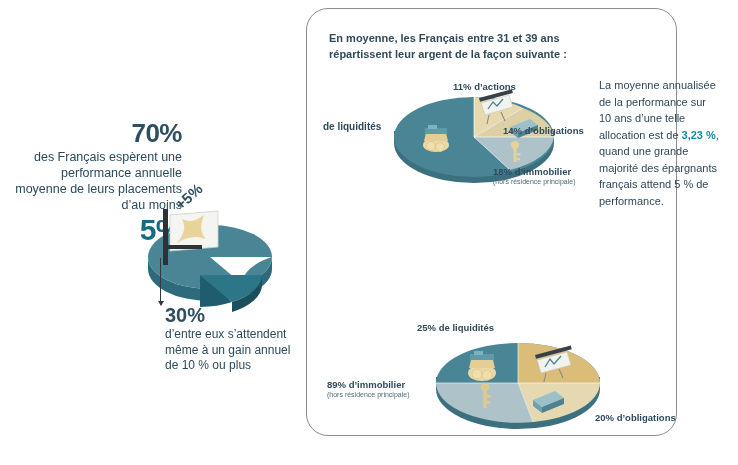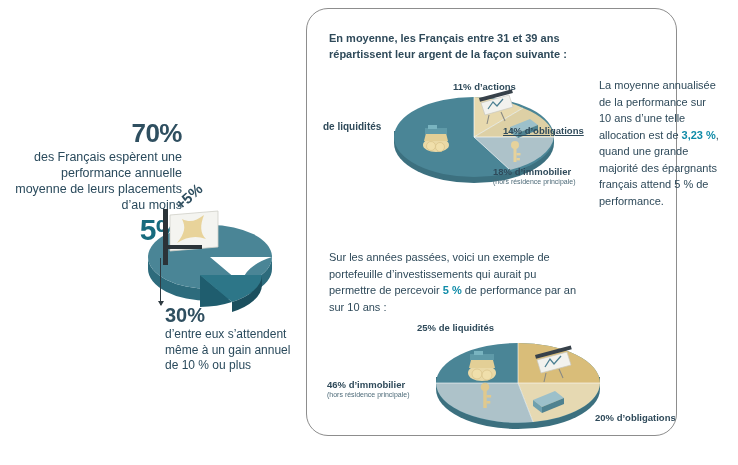--- a/index.html
+++ b/index.html
@@ -176,34 +176,31 @@
         <rect x="7.5" y="17" width="3.4" height="2.4" fill="#e6d29b"></rect>
       </g>
     </svg>
 
     <div class="bigpct" style="left:16px; top:112px; text-align:left;">
       <span class="cap">de liquidités</span>
     </div>
 
     <div class="plabel" style="left:146px; top:72px;">11% d’actions</div>
 
-    <div class="plabel" style="left:196px; top:116px;text-decoration:underline;">14% d’obligations</div>
+    <div class="plabel" style="left:196px; top:116px;">14% d’obligations</div>
 
     <div class="plabel" style="left:186px; top:157px;">
       <span>18% d’immobilier</span>
       <span class="sub">(hors résidence principale)</span>
     </div>
 
     <div class="right-para">
       <span>La moyenne annualisée de la performance sur 10 ans d’une telle allocation est de </span><span class="accent">3,23 %</span><span>, quand une grande majorité des épargnants français attend 5 % de performance.</span>
     </div>
 
-    <div class="mid-para">
-      <span>Sur les années passées, voici un exemple de portefeuille d’investissements qui aurait pu permettre de percevoir </span><span class="accent">5 %</span><span> de performance par an sur 10 ans :</span>
-    </div>
 
     <svg width="220" height="115" style="position:absolute;left:116px;top:318px;">
       <ellipse cx="95" cy="62" rx="82" ry="40" fill="#3c707f"></ellipse>
       <rect x="13" y="50" width="164" height="12" fill="#3c707f"></rect>
       <ellipse cx="95" cy="56" rx="82" ry="40" fill="#4a8596"></ellipse>
 
       <path d="M95,56 L95,16 A82,40 0 0 1 177,56 Z" fill="#d9bd79"></path>
 
       <path d="M95,56 L177,56 A82,40 0 0 1 110,95 Z" fill="#e6d9b2"></path>
 
@@ -237,21 +234,21 @@
       <g transform="translate(108,62)">
         <polygon points="2,11 24,2 33,9 11,18" fill="#9cc0ca"></polygon>
         <polygon points="2,11 11,18 11,24 2,17" fill="#6fa0ae"></polygon>
         <polygon points="11,18 33,9 33,15 11,24" fill="#4f8290"></polygon>
       </g>
     </svg>
 
     <div class="plabel" style="left:110px; top:313px;">25% de liquidités</div>
 
     <div class="plabel" style="left:20px; top:370px;">
-      <span>46% d’immobilier</span>
+      <span>89% d’immobilier</span>
       <span class="sub">(hors résidence principale)</span>
     </div>
 
     <div class="plabel" style="left:288px; top:403px;">20% d’obligations</div>
 
 
   </div>
 </div>
 
 </body></html>

